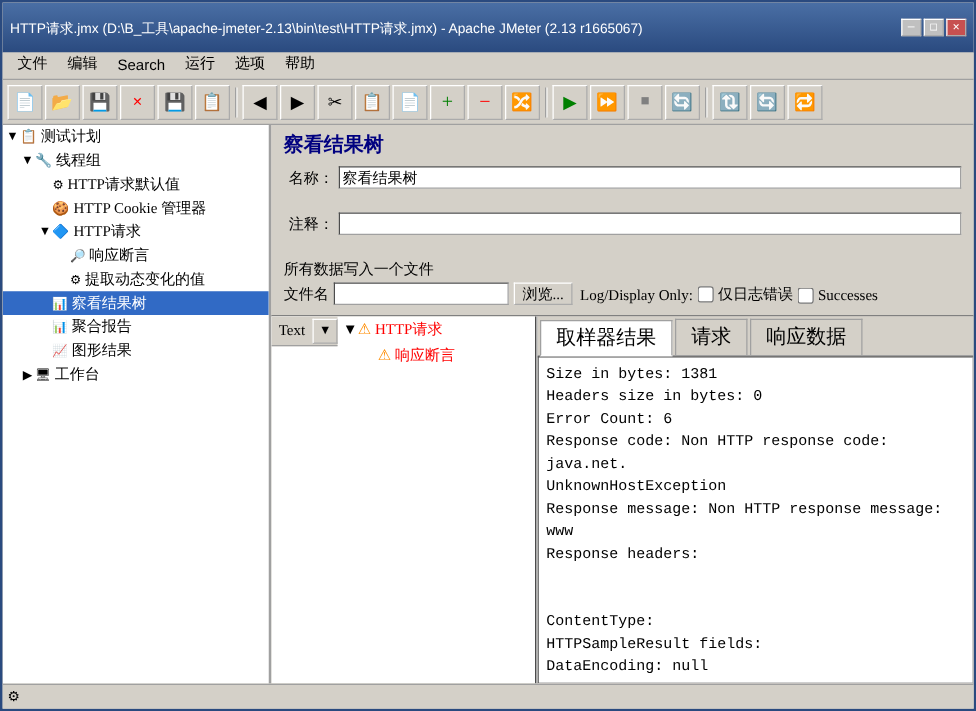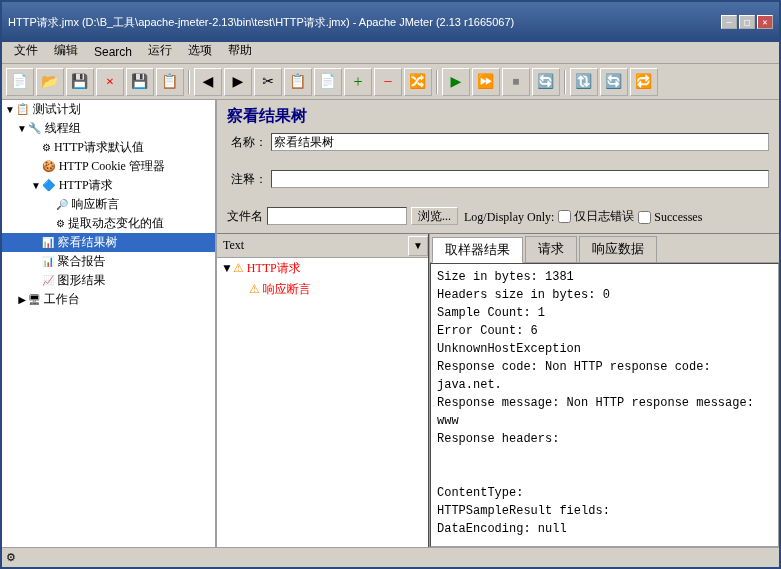--- a/index.html
+++ b/index.html
@@ -183,21 +183,21 @@
       background: #d4d0c8;
       border-bottom: 1px solid #a0a0a0;
       padding: 2px 2px 0 2px;
     }
     .tab {
       padding: 3px 12px;
       background: #d4d0c8;
       border: 1px solid #a0a0a0;
       border-bottom: none;
       cursor: pointer;
-      font-size: 13px;
+      font-size: 16px;
       margin-right: 2px;
       font-family: 'SimSun', serif;
     }
     .tab.active {
       background: #ffffff;
       border-bottom: 1px solid #ffffff;
       z-index: 1;
       position: relative;
       top: 1px;
     }
@@ -260,21 +260,21 @@
       border-top: 1px solid #808080;
     }
 
     .left-tree-panel {
       width: 213px;
       min-width: 213px;
       background: #fff;
       border-right: 2px groove #a0a0a0;
       overflow: hidden;
       display: flex;
-      flex-direction: column;
+      flex-direction: row;
     }
 
     .tree-header-row {
       display: flex;
       align-items: center;
       background: #d4d0c8;
       border-bottom: 1px solid #a0a0a0;
       height: 24px;
     }
     .tree-header-text {
@@ -424,20 +424,21 @@
 
           <div class="form-row">
             <span class="form-label">名称：</span>
             <input class="form-input" type="text" value="察看结果树" style="font-family: SimSun, serif;">
           </div>
           <div class="form-row">
             <span class="form-label">注释：</span>
             <input class="form-input" type="text" value="" style="">
           </div>
 
+          <div class="section-title">所有数据写入一个文件</div>
 
           <div class="file-row">
             <span class="file-label">文件名</span>
             <input class="file-input" type="text" value="" style="">
             <button class="browse-btn">浏览...</button>
             <div class="log-display-row">
               <span class="log-label">Log/Display Only:</span>
               <label class="checkbox-label">
                 <input type="checkbox" style="">
                 <span>仅日志错误</span>
@@ -475,24 +476,23 @@
 
           <div class="right-results-panel">
             <div class="tabs-bar">
               <div class="tab active">取样器结果</div>
               <div class="tab">请求</div>
               <div class="tab">响应数据</div>
             </div>
             <div class="result-content">
               <div>Size in bytes: 1381</div>
               <div>Headers size in bytes: 0</div>
-              <div>Sample Count: 1</div>
               <div>Error Count: 6</div>
+              <div>Response code: Non HTTP response code: java.net.</div>
               <div>UnknownHostException</div>
-              <div>Response code: Non HTTP response code: java.net.</div>
               <div>Response message: Non HTTP response message: www</div>
               <div></div>
               <div>Response headers:</div>
               <div>&nbsp;</div>
               <div>&nbsp;</div>
               <div>ContentType:</div>
               <div>HTTPSampleResult fields:</div>
               <div>DataEncoding: null</div>
             </div>
           </div>

